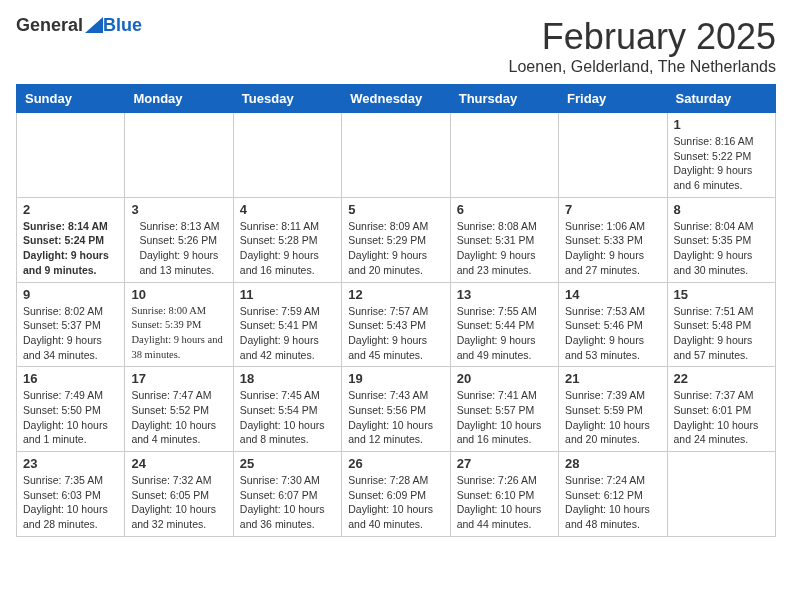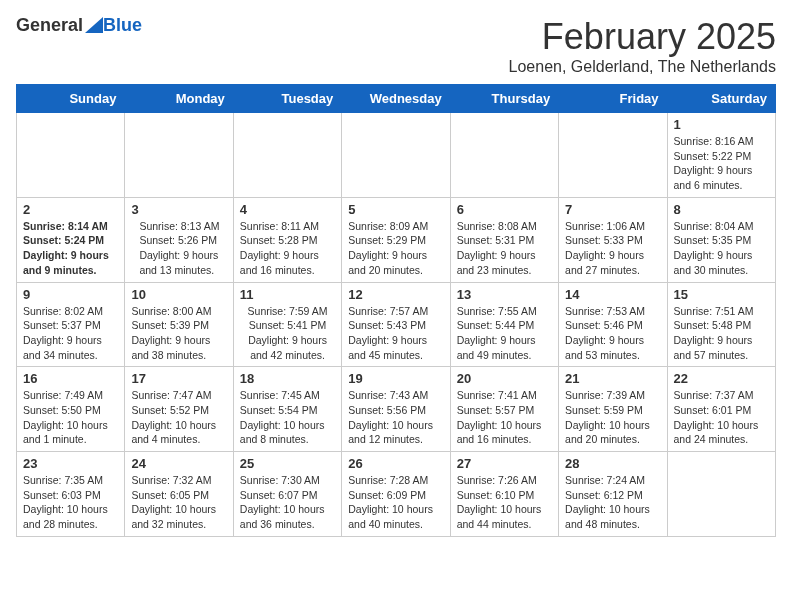--- a/index.html
+++ b/index.html
@@ -46,21 +46,21 @@
       color: #333;
     }
     .calendar {
       width: 100%;
       border-collapse: collapse;
       border: 1px solid #ccc;
     }
     .calendar th {
       background-color: #1565c0;
       color: #fff;
-      text-align: right;
+      text-align: left;
       padding: 6px 8px;
       font-size: 13px;
       font-weight: bold;
       border: 1px solid #1565c0;
     }
     .calendar td {
       border: 1px solid #ccc;
       vertical-align: top;
       padding: 4px 6px;
       width: 108px;
@@ -174,27 +174,27 @@
       </tr>
       <tr>
         <td>
           <div class="day-number">9</div>
           <div class="day-info" style="white-space: pre-line;">Sunrise: 8:02 AM
 Sunset: 5:37 PM
 Daylight: 9 hours and 34 minutes.</div>
         </td>
         <td>
           <div class="day-number">10</div>
-          <div class="day-info" style="white-space: pre-line;">Sunrise: 8:00 AM
+          <div class="day-info" style="white-space: pre-line; font-family: Liberation Serif, serif;">Sunrise: 8:00 AM
 Sunset: 5:39 PM
 Daylight: 9 hours and 38 minutes.</div>
         </td>
         <td>
           <div class="day-number">11</div>
-          <div class="day-info" style="white-space: pre-line; text-align: center;">Sunrise: 7:59 AM
+          <div class="day-info" style="white-space: pre-line;">Sunrise: 7:59 AM
 Sunset: 5:41 PM
 Daylight: 9 hours and 42 minutes.</div>
         </td>
         <td>
           <div class="day-number">12</div>
           <div class="day-info" style="white-space: pre-line;">Sunrise: 7:57 AM
 Sunset: 5:43 PM
 Daylight: 9 hours and 45 minutes.</div>
         </td>
         <td>

